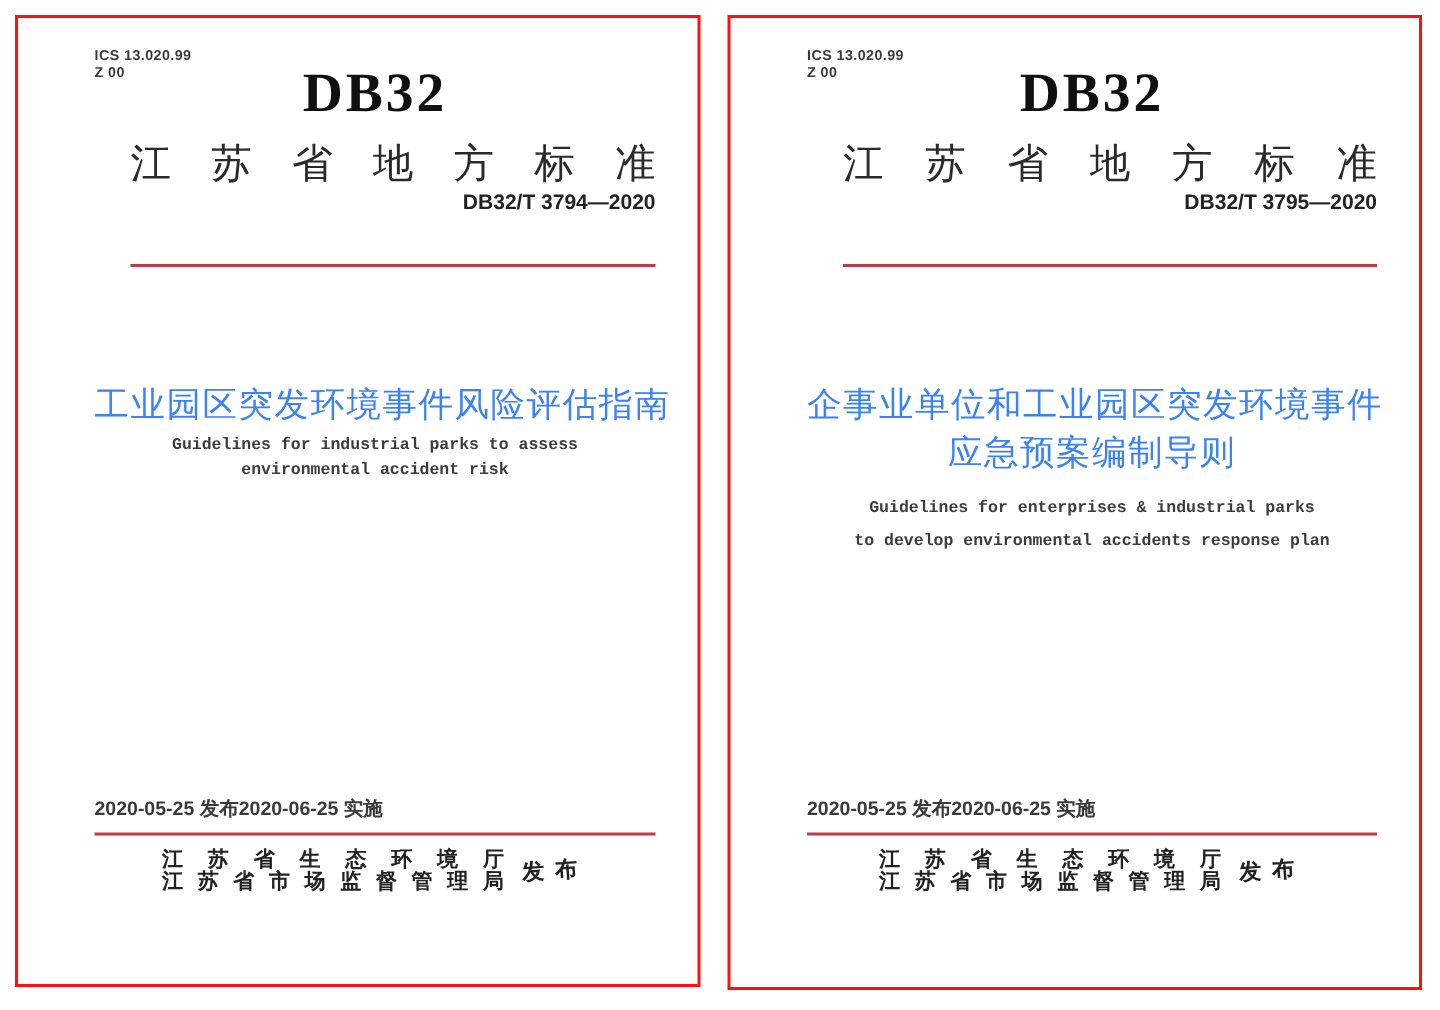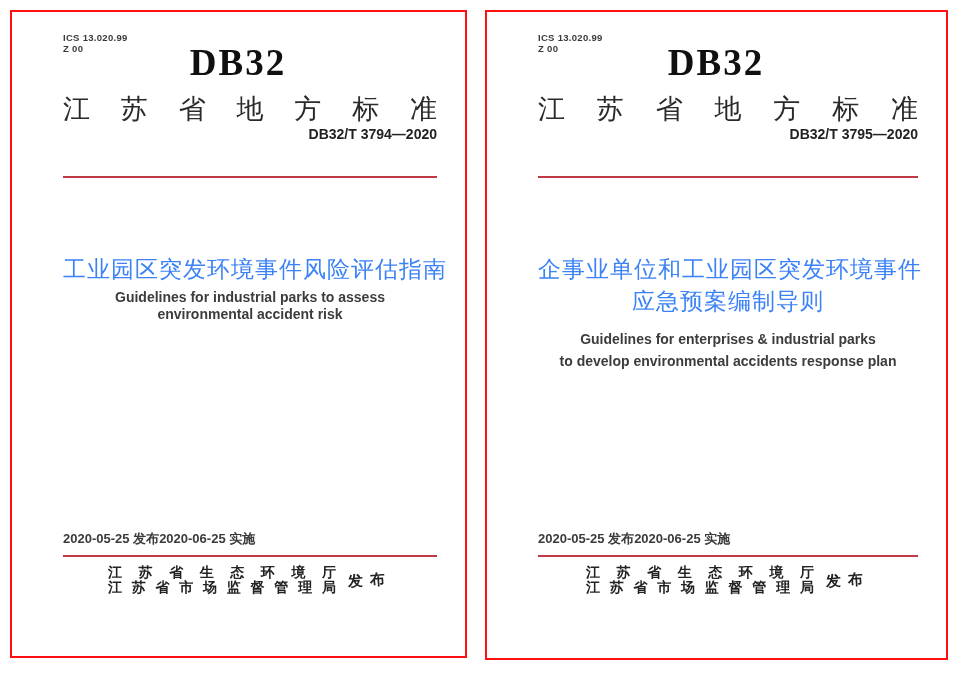--- a/index.html
+++ b/index.html
@@ -22,21 +22,21 @@
   .doc {
     position: absolute;
     background: #ffffff;
     border: 2px solid var(--border);
   }
   .doc--left  { left: 10px;  top: 10px; width: 457px; height: 648px; }
   .doc--right { left: 485px; top: 10px; width: 463px; height: 650px; }
   .content {
     position: relative;
     height: 100%;
-    padding: 0 28px 0 51px;
+    padding: 0 28px 0 75px;
   }
   
   .ics {
     position: absolute;
     top: 20px; left: 51px;
     font-size: 9.5px;
     font-weight: bold;
     line-height: 11px;
     letter-spacing: 0.3px;
     color: var(--muted_ink);
@@ -81,22 +81,22 @@
   }
   .title-cn {
     font-size: 23px;
     line-height: 32px;
     color: #3b82f6;
     letter-spacing: 1px;
     white-space: nowrap;
   }
   .title-en {
     margin-top: 4px;
-    font-family: Liberation Sans, sans-serif;
-    font-size: 14px;
+    font-family: Liberation Mono, monospace;
+    font-size: 11px;
     line-height: 17px;
     font-weight: bold;
     color: #3c3c3c;
   }
   .doc--right .title-en { margin-top: 11px; line-height: 22px; }
   
   .footer {
     position: absolute;
     top: 519px; left: 51px; right: 28px;
   }

